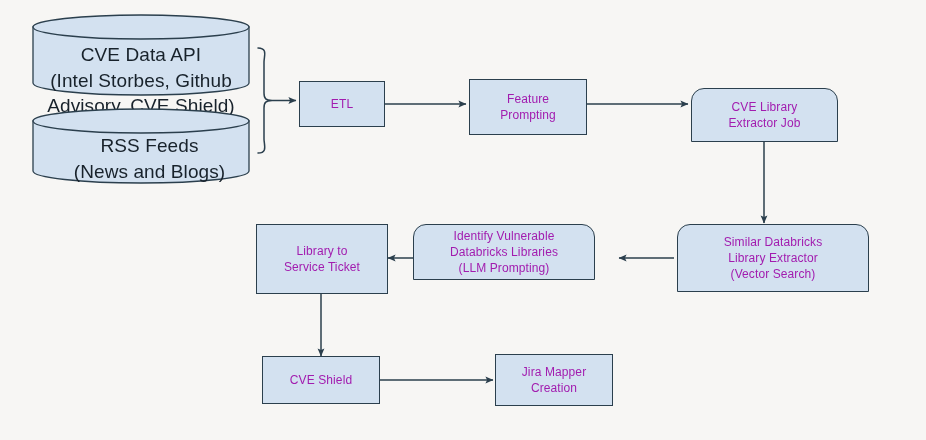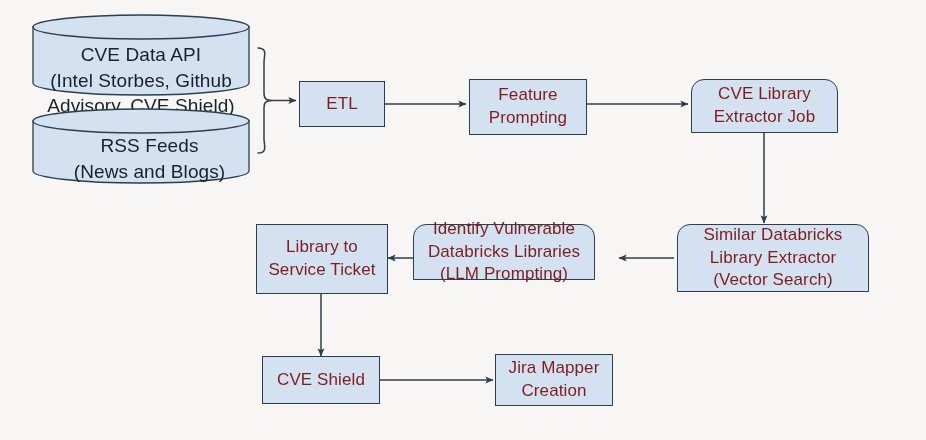--- a/index.html
+++ b/index.html
@@ -29,22 +29,22 @@
   }
   .node {
     position: absolute;
     box-sizing: border-box;
     background: #d3e1f0;
     border: 1.4px solid #2b3f4d;
     display: flex;
     align-items: center;
     justify-content: center;
     text-align: center;
-    color: #7f1d1d;
-    font-size: 17px;
+    color: #a21caf;
+    font-size: 12px;
     line-height: 1.35;
     letter-spacing: 0.1px;
     white-space: pre-line;
     z-index: 2;
   }
   .node.round-top {
     border-top-left-radius: 13px;
     border-top-right-radius: 13px;
   }
   .cylinder {
@@ -123,21 +123,21 @@
     </svg>
     <div class="cyl-label" style="top:25px;">RSS Feeds
 (News and Blogs)</div>
   </div>
 
   <div class="node" style="left:299px; top:81px; width:86px; height:46px;">ETL</div>
 
   <div class="node" style="left:469px; top:79px; width:118px; height:56px;">Feature
 Prompting</div>
 
-  <div class="node round-top" style="left:691px; top:79px; width:147px; height:54px;">CVE Library
+  <div class="node round-top" style="left:691px; top:88px; width:147px; height:54px;">CVE Library
 Extractor Job</div>
 
   <div class="node round-top" style="left:677px; top:224px; width:192px; height:68px;">Similar Databricks
 Library Extractor
 (Vector Search)</div>
 
   <div class="node round-top" style="left:413px; top:224px; width:182px; height:56px;">Identify Vulnerable
 Databricks Libraries
 (LLM Prompting)</div>
 

